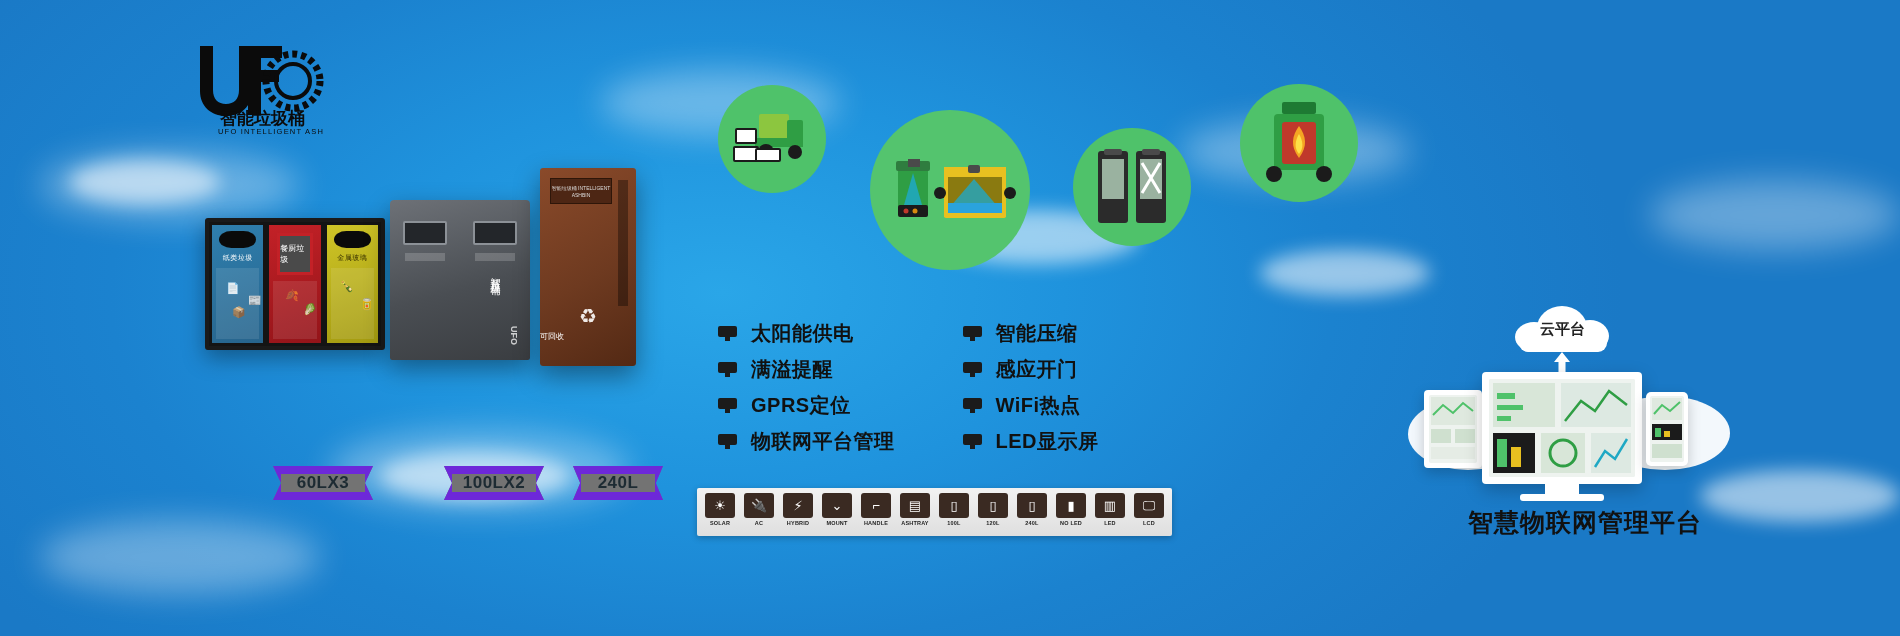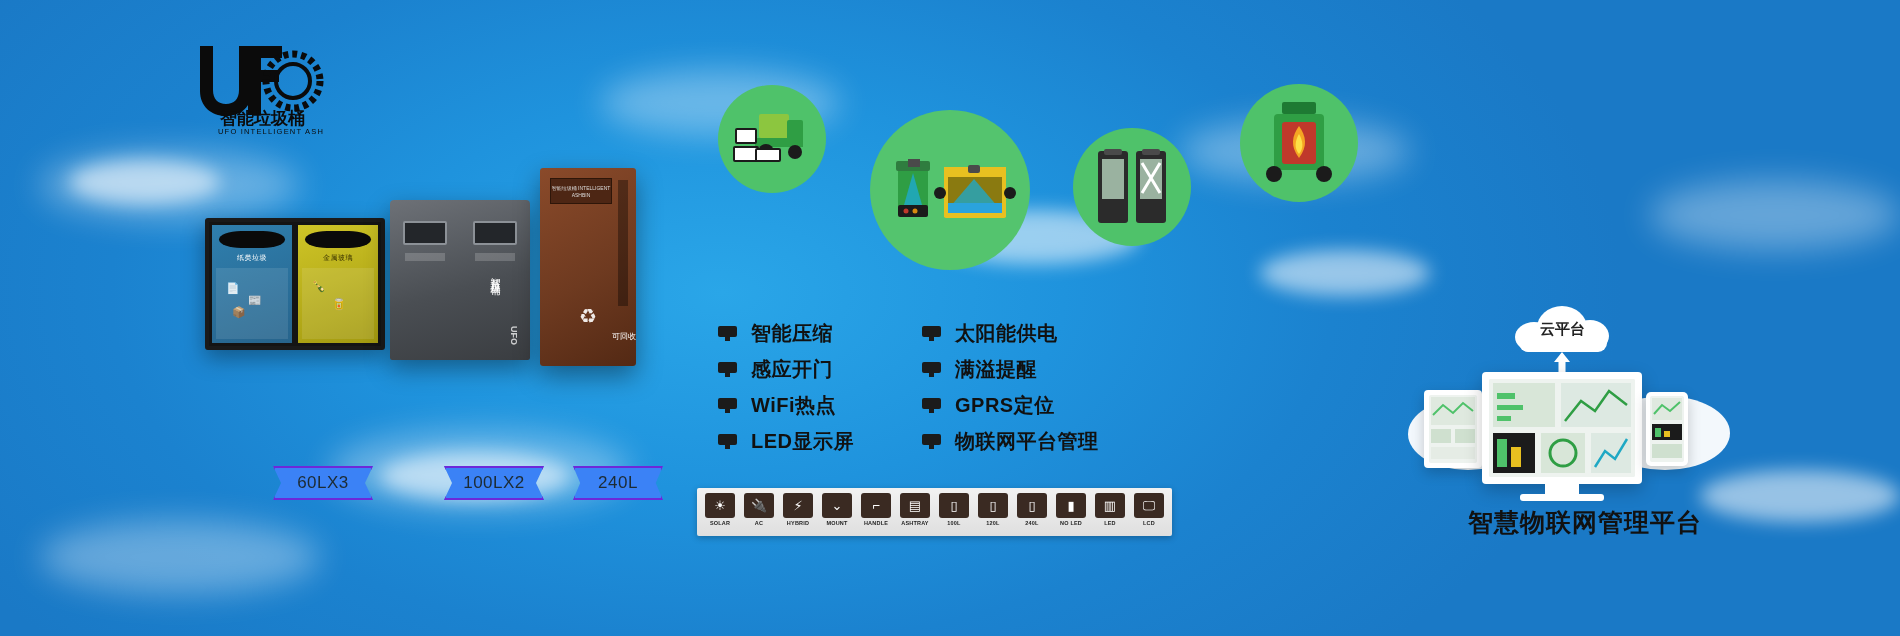--- a/index.html
+++ b/index.html
@@ -53,27 +53,27 @@
 
   .single { position:absolute; left:540px; top:168px; width:96px; height:198px;
             background:linear-gradient(150deg,#8a4a2a,#6e3a20 55%,#532914);
             border-radius:3px; box-shadow:0 10px 26px rgba(0,0,0,.4); }
   .single .top { position:absolute; left:10px; right:24px; top:10px; height:26px;
                  background:#4d2614; border:1px solid #2e1609; }
   .single .top span { display:block; text-align:center; font-size:5px; color:#ddd; padding-top:6px; line-height:1.4; }
   .single .stripe { position:absolute; right:8px; top:12px; width:10px; bottom:60px; background:rgba(0,0,0,.35); }
   .single .rec { position:absolute; left:50%; transform:translateX(-50%); bottom:38px;
                  font-size:20px; color:rgba(255,255,255,.9); }
-  .single .rlbl{ position:absolute; left:0; right:0; bottom:24px; text-align:right; font-size:8px; color:#fff; }
-
-  
-  .ribbon { position:absolute; background:#3b82f6; border:2px solid #6d28d9;
+  .single .rlbl{ position:absolute; left:0; right:0; bottom:24px; text-align:left; font-size:8px; color:#fff; }
+
+  
+  .ribbon { position:absolute; background:#737373; border:8px solid #6d28d9;
             clip-path:polygon(0 0, 100% 0, 92% 50%, 100% 100%, 0 100%, 8% 50%);
             display:flex; align-items:center; justify-content:center;
-            font-size:17px; font-weight:normal; color:#1d2b33; letter-spacing:.5px; }
+            font-size:17px; font-weight:bold; color:#1d2b33; letter-spacing:.5px; }
 
   
   .gcircle { position:absolute; border-radius:50%; background:#4fc26a;
              display:flex; align-items:center; justify-content:center; }
   .gcircle.big { background:#54c46e; }
 
   
   .feat-cols { position:absolute; left:718px; top:320px; display:flex; gap:68px; }
   .fcol { display:flex; flex-direction:column; gap:9px; }
   .frow { display:flex; align-items:center; gap:14px; }
@@ -148,20 +148,27 @@
 <div class="bins">
 
   <div class="triple">
     <div class="tcell c-blue">
       <div class="slot"></div>
       <div class="lbl">纸类垃圾</div>
       <div class="panel">
         <span class="gly" style="left:10px;top:14px;">📄</span>
         <span class="gly" style="left:32px;top:26px;">📰</span>
         <span class="gly" style="left:16px;top:38px;">📦</span>
+      </div>
+    </div>
+    <div class="tcell c-red">
+      <div class="redtag">餐厨垃圾</div>
+      <div class="panel" style="margin-top:56px;">
+        <span class="gly" style="left:12px;top:8px;">🍂</span>
+        <span class="gly" style="left:30px;top:22px;">🥬</span>
       </div>
     </div>
     <div class="tcell c-yellow">
       <div class="slot"></div>
       <div class="lbl" style="color:#3a3300;">金属玻璃</div>
       <div class="panel">
         <span class="gly" style="left:10px;top:12px;">🍾</span>
         <span class="gly" style="left:30px;top:30px;">🥫</span>
       </div>
     </div>
@@ -257,20 +264,50 @@
   </svg>
 </div>
 
 <div class="feat-cols">
   <div class="fcol">
     <div class="frow">
       <span class="fico">
           <i class="scr"></i>
           <i class="stand"></i>
         </span>
+      <span class="ftxt">太阳能供电</span>
+    </div>
+    <div class="frow">
+      <span class="fico">
+          <i class="scr"></i>
+          <i class="stand"></i>
+        </span>
+      <span class="ftxt">满溢提醒</span>
+    </div>
+    <div class="frow">
+      <span class="fico">
+          <i class="scr"></i>
+          <i class="stand"></i>
+        </span>
+      <span class="ftxt">GPRS定位</span>
+    </div>
+    <div class="frow">
+      <span class="fico">
+          <i class="scr"></i>
+          <i class="stand"></i>
+        </span>
+      <span class="ftxt">物联网平台管理</span>
+    </div>
+  </div>
+  <div class="fcol">
+    <div class="frow">
+      <span class="fico">
+          <i class="scr"></i>
+          <i class="stand"></i>
+        </span>
       <span class="ftxt">智能压缩</span>
     </div>
     <div class="frow">
       <span class="fico">
           <i class="scr"></i>
           <i class="stand"></i>
         </span>
       <span class="ftxt">感应开门</span>
     </div>
     <div class="frow">
@@ -279,50 +316,20 @@
           <i class="stand"></i>
         </span>
       <span class="ftxt">WiFi热点</span>
     </div>
     <div class="frow">
       <span class="fico">
           <i class="scr"></i>
           <i class="stand"></i>
         </span>
       <span class="ftxt">LED显示屏</span>
-    </div>
-  </div>
-  <div class="fcol">
-    <div class="frow">
-      <span class="fico">
-          <i class="scr"></i>
-          <i class="stand"></i>
-        </span>
-      <span class="ftxt">太阳能供电</span>
-    </div>
-    <div class="frow">
-      <span class="fico">
-          <i class="scr"></i>
-          <i class="stand"></i>
-        </span>
-      <span class="ftxt">满溢提醒</span>
-    </div>
-    <div class="frow">
-      <span class="fico">
-          <i class="scr"></i>
-          <i class="stand"></i>
-        </span>
-      <span class="ftxt">GPRS定位</span>
-    </div>
-    <div class="frow">
-      <span class="fico">
-          <i class="scr"></i>
-          <i class="stand"></i>
-        </span>
-      <span class="ftxt">物联网平台管理</span>
     </div>
   </div>
 </div>
 
 <div class="strip" id="spec-strip">
     <div class="sico">
       <div class="sbox">☀</div>
       <div class="slbl">SOLAR</div>
     </div>
     <div class="sico">

